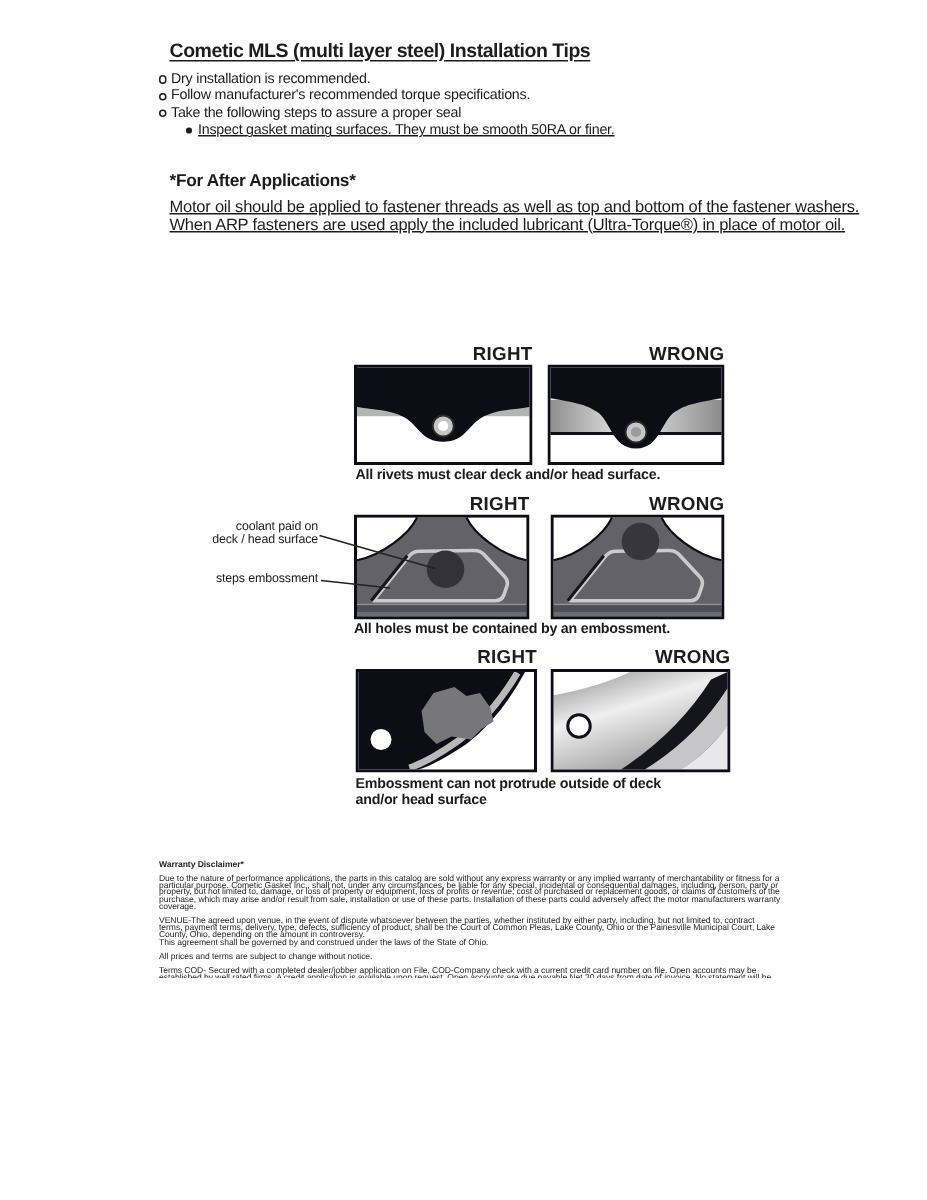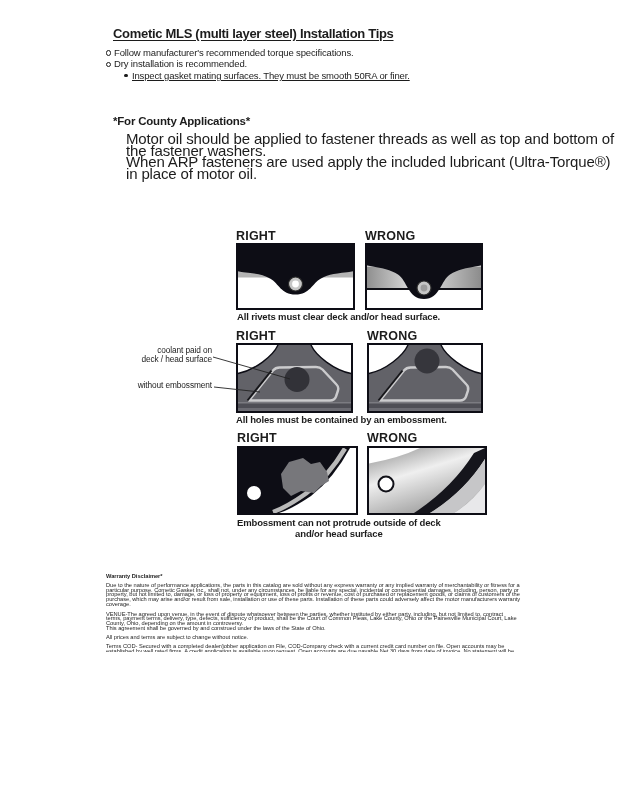--- a/index.html
+++ b/index.html
@@ -11,37 +11,37 @@
 
   .tips{position:absolute;left:106px;top:47px;font-size:9.5px;letter-spacing:-0.15px;line-height:11.4px;}
   .tip{position:relative;padding-left:8px;}
   .tip::before{content:"";position:absolute;left:0;top:3.4px;width:3.2px;height:3.2px;
                border:1px solid #1c1c1c;border-radius:50%;}
   .subtip{position:relative;padding-left:8px;margin-left:18px;text-decoration:underline;}
   .subtip::before{content:"";position:absolute;left:0;top:3.8px;width:3.8px;height:3.8px;
                   background:#1c1c1c;border-radius:50%;}
 
   .diesel-heading{position:absolute;left:113px;top:115px;font-size:11.5px;font-weight:bold;letter-spacing:-0.2px;}
-  .body-para{position:absolute;left:126px;font-size:15px;letter-spacing:-0.15px;line-height:11.6px;white-space:pre-line;}
+  .body-para{position:absolute;left:113px;font-size:11px;letter-spacing:-0.15px;line-height:11.6px;white-space:pre-line;text-decoration:underline;}
   #para1{top:133px;}
   #para2{top:163px;}
   #note{top:203px;}
 
-  .dlabel{position:absolute;font-size:12.5px;font-weight:bold;text-align:left;letter-spacing:0.2px;}
+  .dlabel{position:absolute;font-size:12.5px;font-weight:bold;text-align:right;letter-spacing:0.2px;}
   #lab1r{left:236px;top:229px;width:119px;} #lab1w{left:365px;top:229px;width:118px;}
   #lab2r{left:236px;top:329px;width:117px;} #lab2w{left:367px;top:329px;width:116px;}
   #lab3r{left:237px;top:431px;width:121px;} #lab3w{left:367px;top:431px;width:120px;}
 
   .dsvg{position:absolute;display:block;}
   #svg1r{left:236px;top:243px;} #svg1w{left:365px;top:243px;}
   #svg2r{left:236px;top:343px;} #svg2w{left:367px;top:343px;}
   #svg3r{left:237px;top:446px;} #svg3w{left:367px;top:446px;}
 
   .caption{position:absolute;font-size:9.5px;font-weight:bold;letter-spacing:-0.15px;
-           line-height:10.8px;white-space:pre-line;text-align:center;}
+           line-height:10.8px;white-space:pre-line;}
   #cap1{left:237px;top:312px;}
   #cap2{left:236px;top:415px;width:247px;text-align:left;}
   #cap3{left:237px;top:518px;}
 
   .ann{position:absolute;font-size:8.3px;line-height:8.5px;text-align:right;
        white-space:pre-line;letter-spacing:-0.1px;}
   #ann-coolant{left:116px;top:346px;width:96px;}
   #ann-emboss{left:116px;top:381px;width:96px;}
   #leader-overlay{position:absolute;left:204px;top:348px;}
 
@@ -53,26 +53,27 @@
   .page-code{position:absolute;left:386px;top:760px;font-size:16px;letter-spacing:0.4px;color:#a16207;}
 </style>
 </head>
 <body>
 
 <div class="page">
 
   <div class="title">Cometic MLS (multi layer steel) Installation Tips</div>
 
   <div class="tips">
+    <div class="tip">Dry installation is recommended.</div>
     <div class="tip">Follow manufacturer's recommended torque specifications.</div>
-    <div class="tip">Dry installation is recommended.</div>
+    <div class="tip">Take the following steps to assure a proper seal</div>
     <div class="subtip">Inspect gasket mating surfaces.  They must be smooth 50RA or finer.</div>
   </div>
 
-  <div class="diesel-heading">*For County Applications*</div>
+  <div class="diesel-heading">*For After Applications*</div>
   <div class="body-para" id="para1">Motor oil should be applied to fastener threads as well as top and bottom of the fastener washers.
 When ARP fasteners are used apply the included lubricant (Ultra-Torque®) in place of motor oil.</div>
 
   <div class="dlabel" id="lab1r">RIGHT</div>
   <div class="dlabel" id="lab1w">WRONG</div>
 
   <svg id="svg1r" class="dsvg" width="119" height="67" viewBox="0 0 119 67">
     <rect x="2" y="2" width="115" height="63" fill="#ffffff"></rect>
     <rect x="2" y="29" width="115" height="5.5" fill="#b4b4b4"></rect>
     <path d="M2,2 H117 V28.5 C100,30.5 93,31 85,35.5 C76,40.5 74,51.5 59.5,51.5 C45,51.5 43,40.5 34,35.5 C26,31 19,30.5 2,28.5 Z" fill="#0d0d15"></path>
@@ -98,21 +99,21 @@
     <rect x="1" y="1" width="116" height="65" fill="none" stroke="#0d0d15" stroke-width="2"></rect>
   </svg>
 
   <div class="caption" id="cap1">All rivets must clear deck and/or head surface.</div>
 
   <div class="dlabel" id="lab2r">RIGHT</div>
   <div class="dlabel" id="lab2w">WRONG</div>
 
   <div class="ann" id="ann-coolant">coolant paid on
 deck / head surface</div>
-  <div class="ann" id="ann-emboss">without embossment</div>
+  <div class="ann" id="ann-emboss">steps embossment</div>
 
   <svg id="svg2r" class="dsvg" width="117" height="70" viewBox="0 0 117 70">
     <rect x="2" y="2" width="113" height="66" fill="#626268"></rect>
     <path d="M2,2 H42 C37,13 19,27 2,30.5 Z" fill="#ffffff"></path>
     <path d="M115,2 H75 C80,13 98,27 115,30.5 Z" fill="#ffffff"></path>
     <path d="M42,2 C37,13 19,27 2,30.5" stroke="#0d0d15" stroke-width="1.4" fill="none"></path>
     <path d="M75,2 C80,13 98,27 115,30.5" stroke="#0d0d15" stroke-width="1.4" fill="none"></path>
     <rect x="2" y="59.5" width="113" height="1" fill="#93939a"></rect>
     <rect x="2" y="60.5" width="113" height="4.5" fill="#4e4e55"></rect>
     <rect x="2" y="65" width="113" height="3" fill="#6b6b72"></rect>

